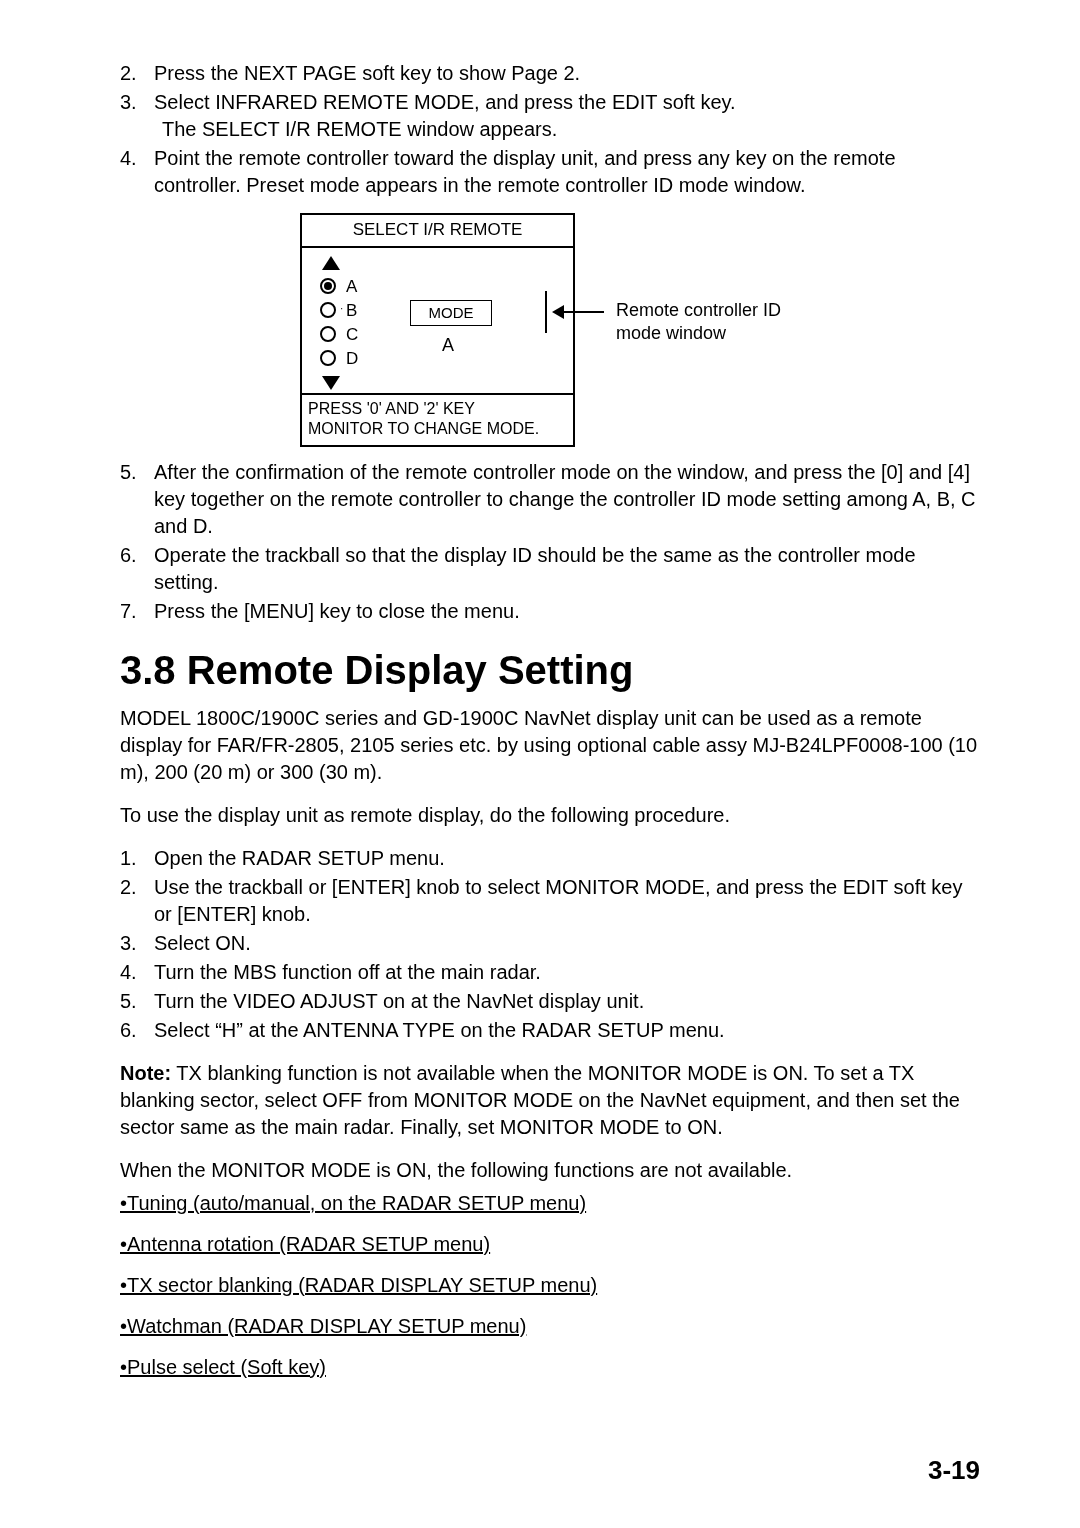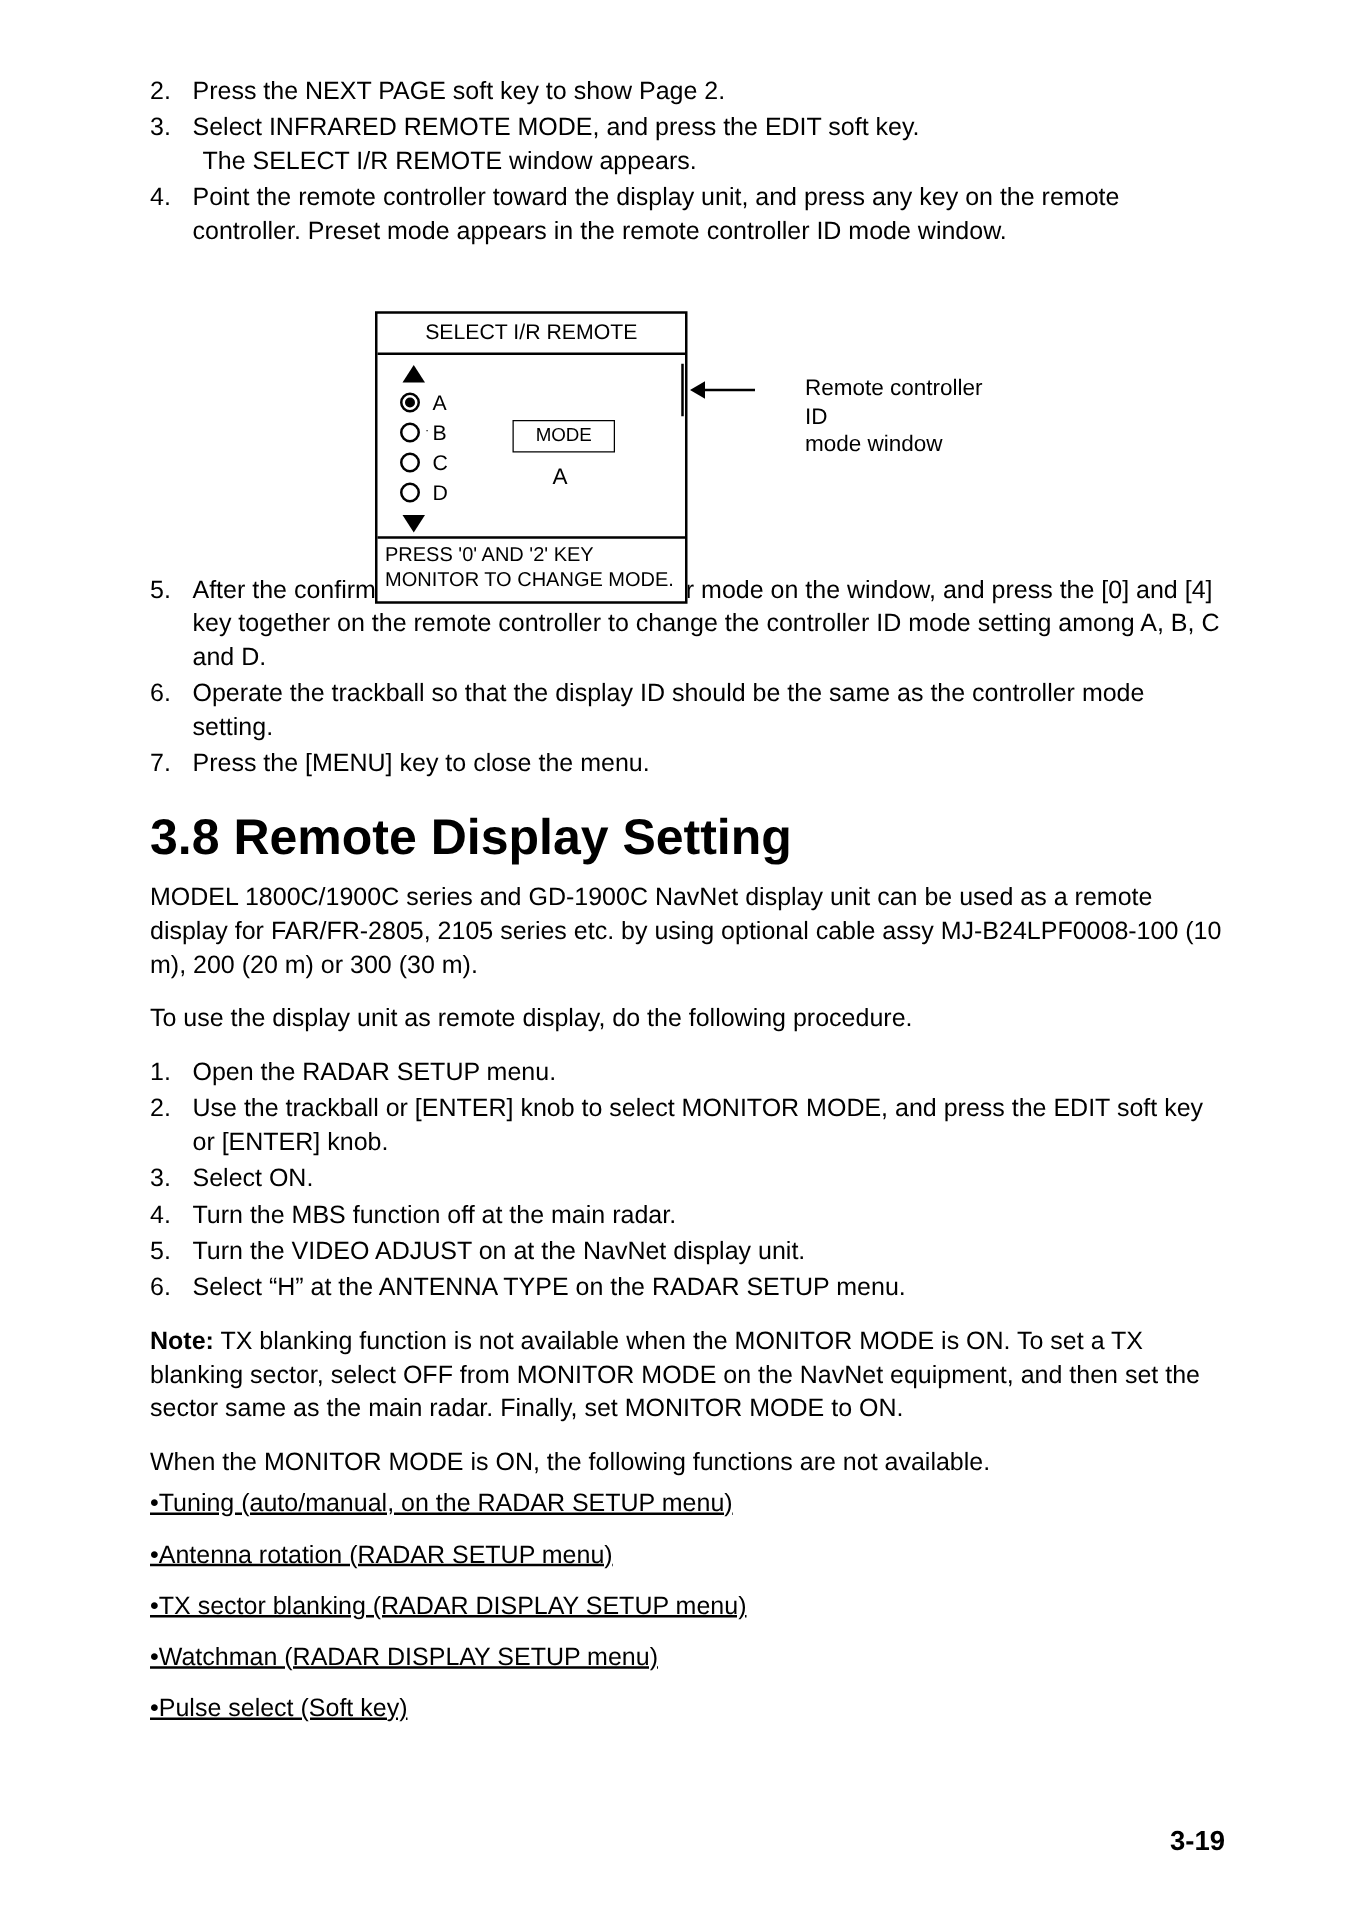--- a/index.html
+++ b/index.html
@@ -42,27 +42,26 @@
     justify-content: center;
     margin: 14px 0 6px 0;
   }
   .fig {
     position: relative;
     width: 500px;
     height: 240px;
   }
   .panel {
     border: 2px solid #000;
-    width: 250px;
+    width: 275px;
     position: absolute;
     left: 0;
     top: 0;
     box-sizing: border-box;
     background: #fff;
-    margin-top: 36px;
   }
   .panel-title {
     text-align: center;
     font-size: 17px;
     padding: 4px 0;
     border-bottom: 2px solid #000;
   }
   .panel-body {
     height: 145px;
     position: relative;
@@ -155,21 +154,20 @@
     width: 2px;
     height: 42px;
     background: #000;
   }
   .callout {
     position: absolute;
     left: 316px;
     top: 86px;
     font-size: 18px;
     line-height: 1.25;
-    margin-left: 28px;
   }
   .fig-caption {
     text-align: center;
     font-style: italic;
     font-size: 20px;
     margin: 4px 0 8px 0;
   }
   h2.section {
     font-size: 40px;
     font-weight: bold;
@@ -188,21 +186,21 @@
     text-decoration: underline;
   }
   .bullets li {
     margin: 6px 0 14px 0;
   }
   .pagenum {
     position: absolute;
     right: 100px;
     bottom: 40px;
     font-weight: bold;
-    font-size: 22px;
+    font-size: 26px;
   }
 </style>
 </head>
 <body>
 
 <div class="page">
 
   <ol class="num">
     <li>
       <span class="n">2.</span>

